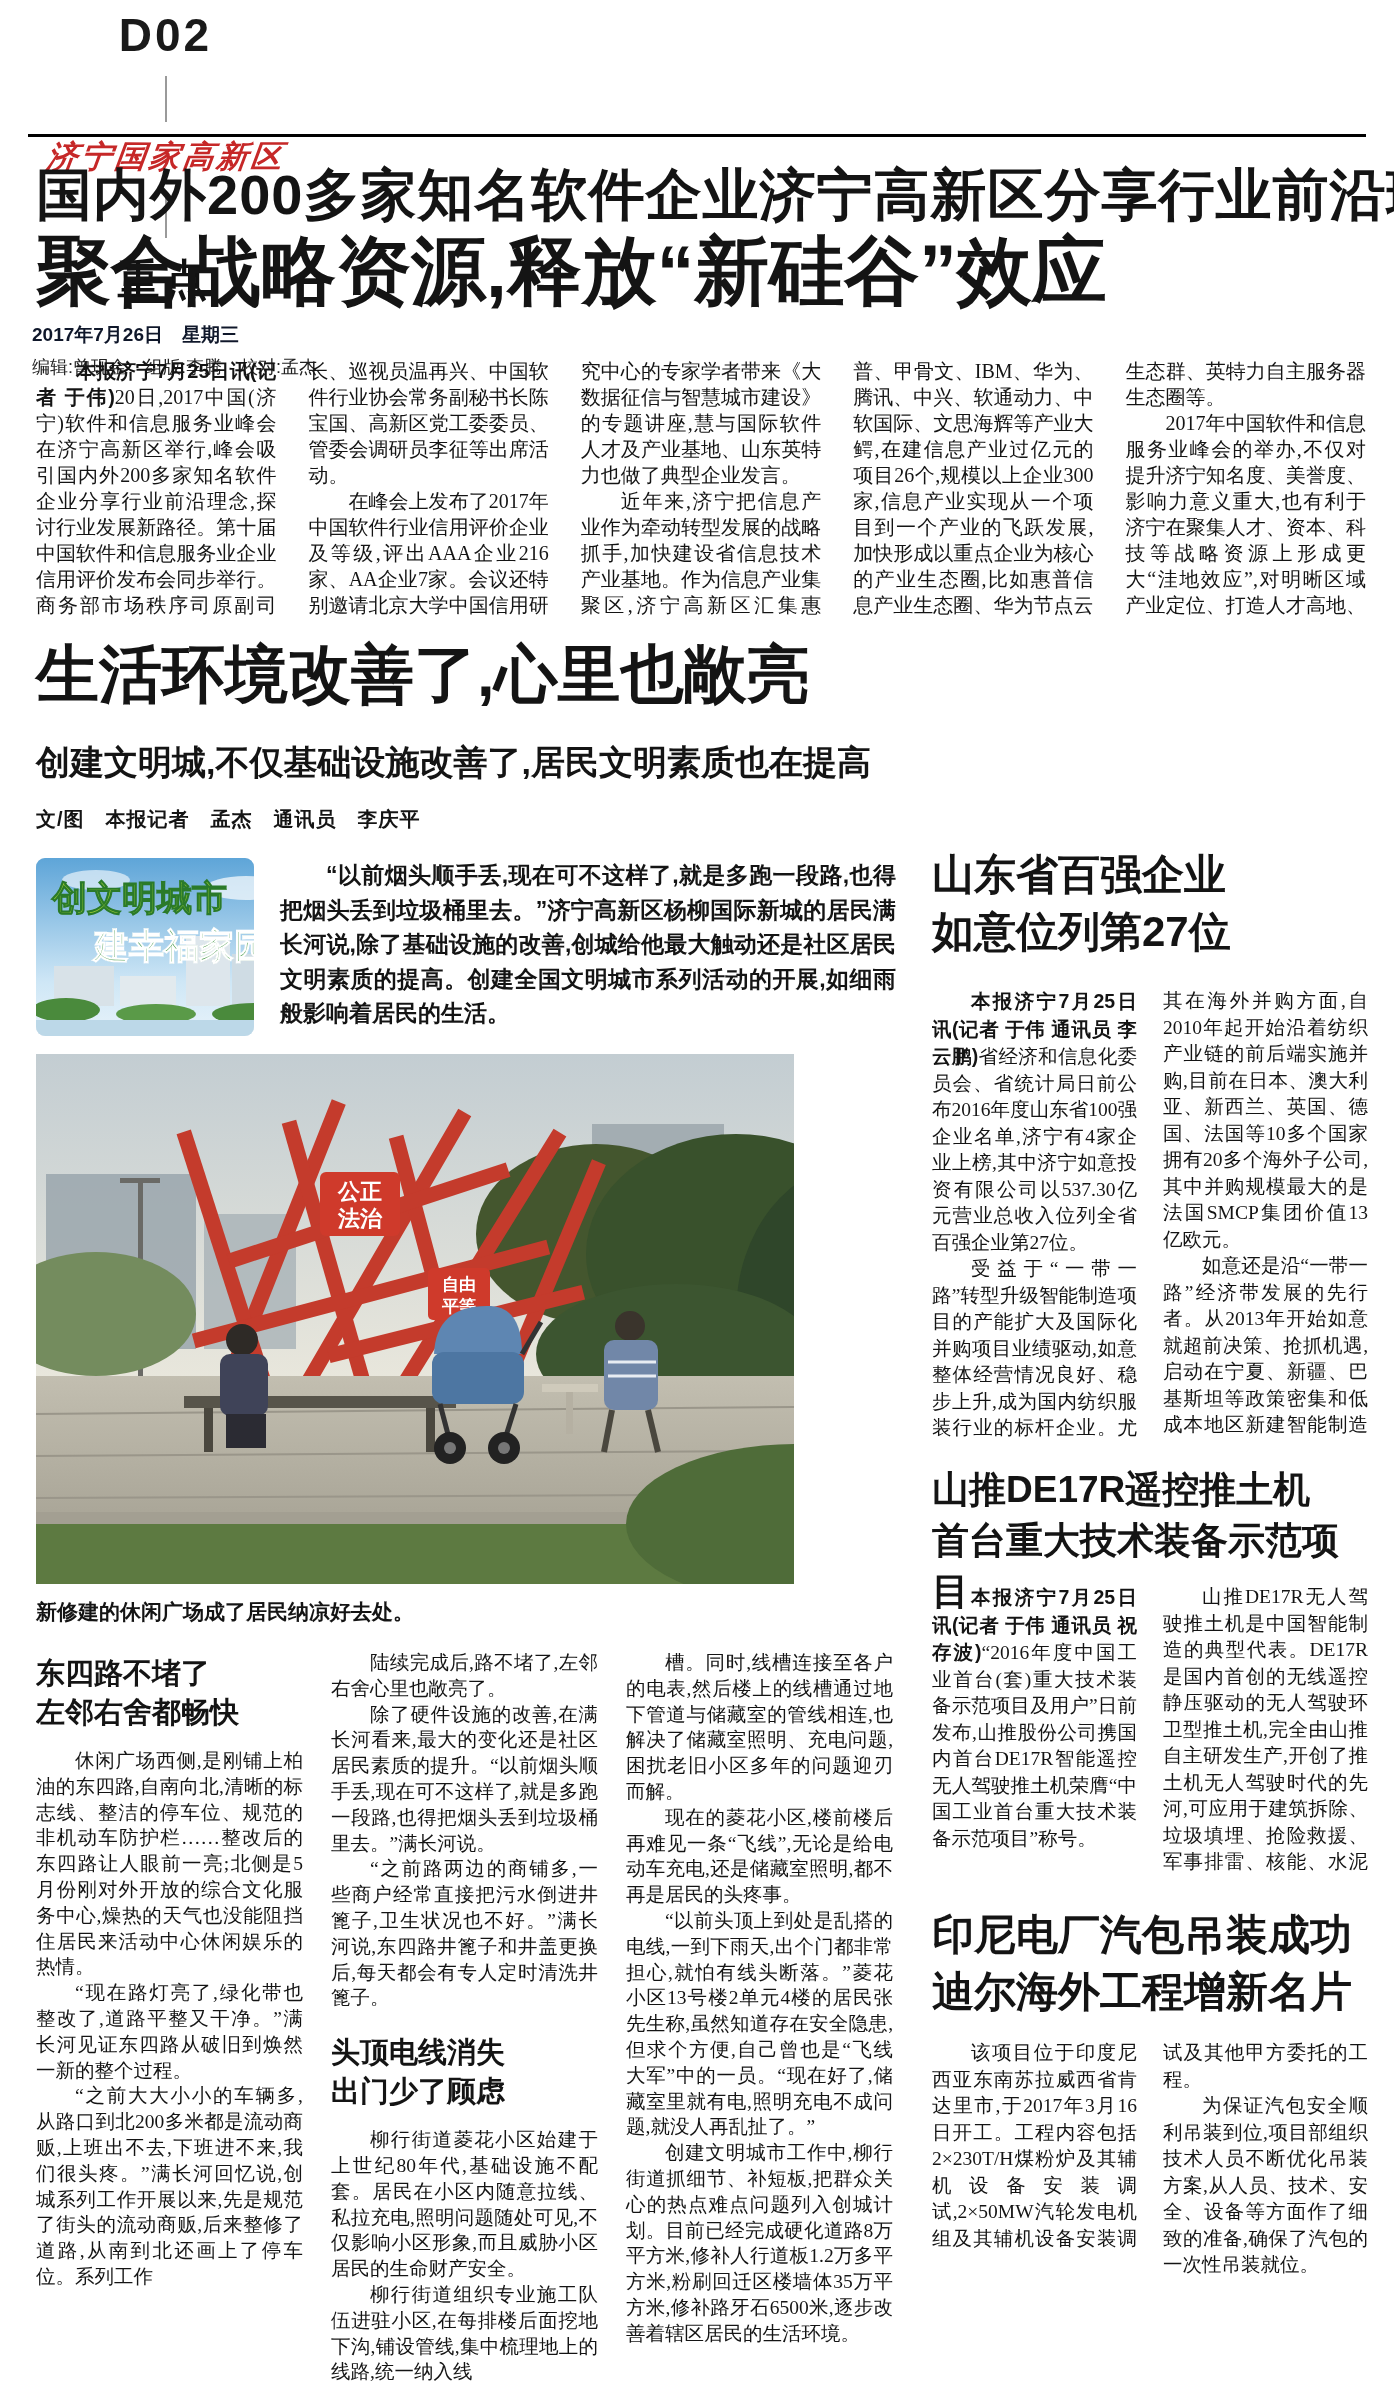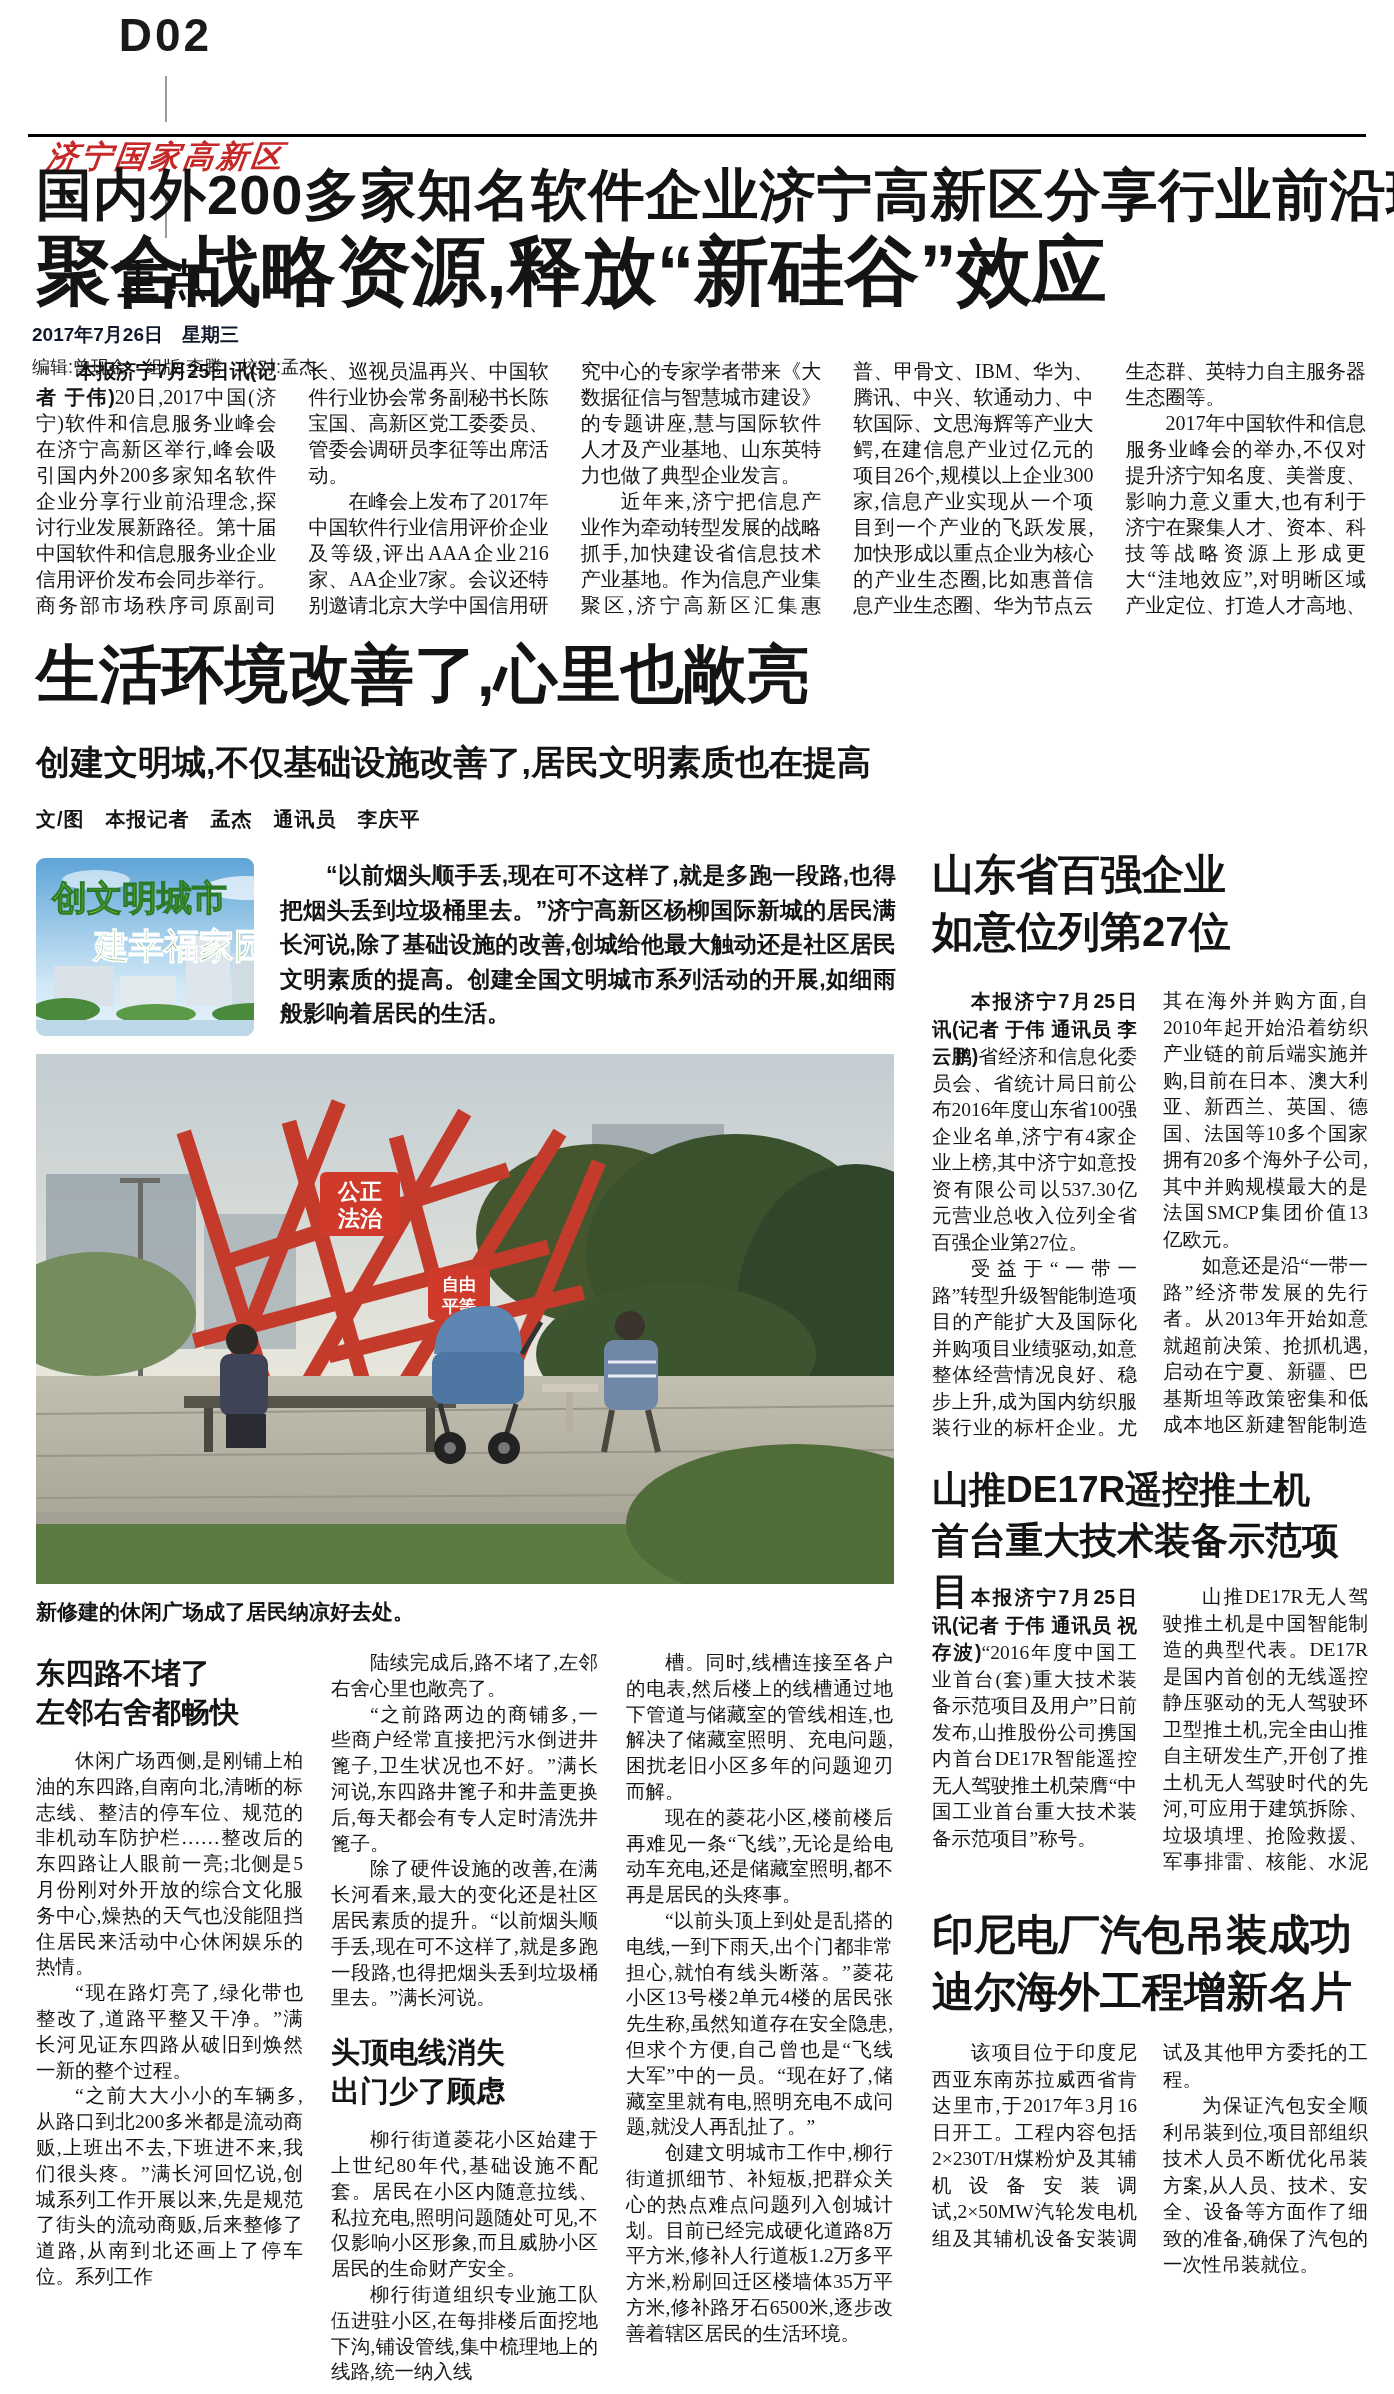--- a/index.html
+++ b/index.html
@@ -34,21 +34,21 @@
   
   .headline2{position:absolute;left:36px;top:632px;font-size:63px;font-weight:900;white-space:nowrap;}
   .subtitle2{position:absolute;left:36px;top:740px;font-size:34px;font-weight:600;white-space:nowrap;}
   .byline{position:absolute;left:36px;top:806px;font-size:20px;font-weight:700;letter-spacing:1px;}
 
   .lede-row{position:absolute;left:36px;top:858px;width:860px;display:flex;gap:26px;}
   .banner{width:218px;height:178px;border-radius:9px;overflow:hidden;flex:none;
           box-shadow:0 0 0 1px #cfd8de inset;}
   .lede{flex:1;font-size:23px;line-height:34.5px;font-weight:700;text-align:justify;text-indent:2em;margin:0;}
 
-  .photo{position:absolute;left:36px;top:1054px;width:858px;height:530px;overflow:hidden;}
+  .photo{position:absolute;left:36px;top:1054px;width:758px;height:530px;overflow:hidden;}
   .caption{position:absolute;left:36px;top:1598px;font-size:21px;font-weight:700;}
 
   .section{position:absolute;left:36px;top:1650px;width:858px;height:744px;
            display:flex;gap:28px;overflow:hidden;}
   .scol{width:267px;flex:none;}
   .scol .graf{font-size:19.5px;line-height:25.8px;text-align:justify;}
   .subhead{font-size:29px;font-weight:900;line-height:39px;margin:4px 0 16px;
            font-family:"Liberation Sans","DejaVu Sans",sans-serif;}
   .subhead.mid{margin-top:22px;}
 
@@ -232,22 +232,22 @@
       </div>
       <div>
           <p class="graf">休闲广场西侧,是刚铺上柏油的东四路,自南向北,清晰的标志线、整洁的停车位、规范的非机动车防护栏……整改后的东四路让人眼前一亮;北侧是5月份刚对外开放的综合文化服务中心,燥热的天气也没能阻挡住居民来活动中心休闲娱乐的热情。</p>
           <p class="graf">“现在路灯亮了,绿化带也整改了,道路平整又干净。”满长河见证东四路从破旧到焕然一新的整个过程。</p>
           <p class="graf">“之前大大小小的车辆多,从路口到北200多米都是流动商贩,上班出不去,下班进不来,我们很头疼。”满长河回忆说,创城系列工作开展以来,先是规范了街头的流动商贩,后来整修了道路,从南到北还画上了停车位。系列工作</p>
         </div>
     </div>
     <div class="scol">
       <div>
           <p class="graf">陆续完成后,路不堵了,左邻右舍心里也敞亮了。</p>
+          <p class="graf">除了硬件设施的改善,在满长河看来,最大的变化还是社区居民素质的提升。“以前烟头顺手丢,现在可不这样了,就是多跑一段路,也得把烟头丢到垃圾桶里去。”满长河说。</p>
           <p class="graf">“之前路两边的商铺多,一些商户经常直接把污水倒进井篦子,卫生状况也不好。”满长河说,东四路井篦子和井盖更换后,每天都会有专人定时清洗井篦子。</p>
-          <p class="graf">除了硬件设施的改善,在满长河看来,最大的变化还是社区居民素质的提升。“以前烟头顺手丢,现在可不这样了,就是多跑一段路,也得把烟头丢到垃圾桶里去。”满长河说。</p>
         </div>
       <div class="subhead mid">
         <span>头顶电线消失</span><br>
         <span>出门少了顾虑</span>
       </div>
       <div>
           <p class="graf">柳行街道菱花小区始建于上世纪80年代,基础设施不配套。居民在小区内随意拉线、私拉充电,照明问题随处可见,不仅影响小区形象,而且威胁小区居民的生命财产安全。</p>
           <p class="graf">柳行街道组织专业施工队伍进驻小区,在每排楼后面挖地下沟,铺设管线,集中梳理地上的线路,统一纳入线</p>
         </div>
     </div>

